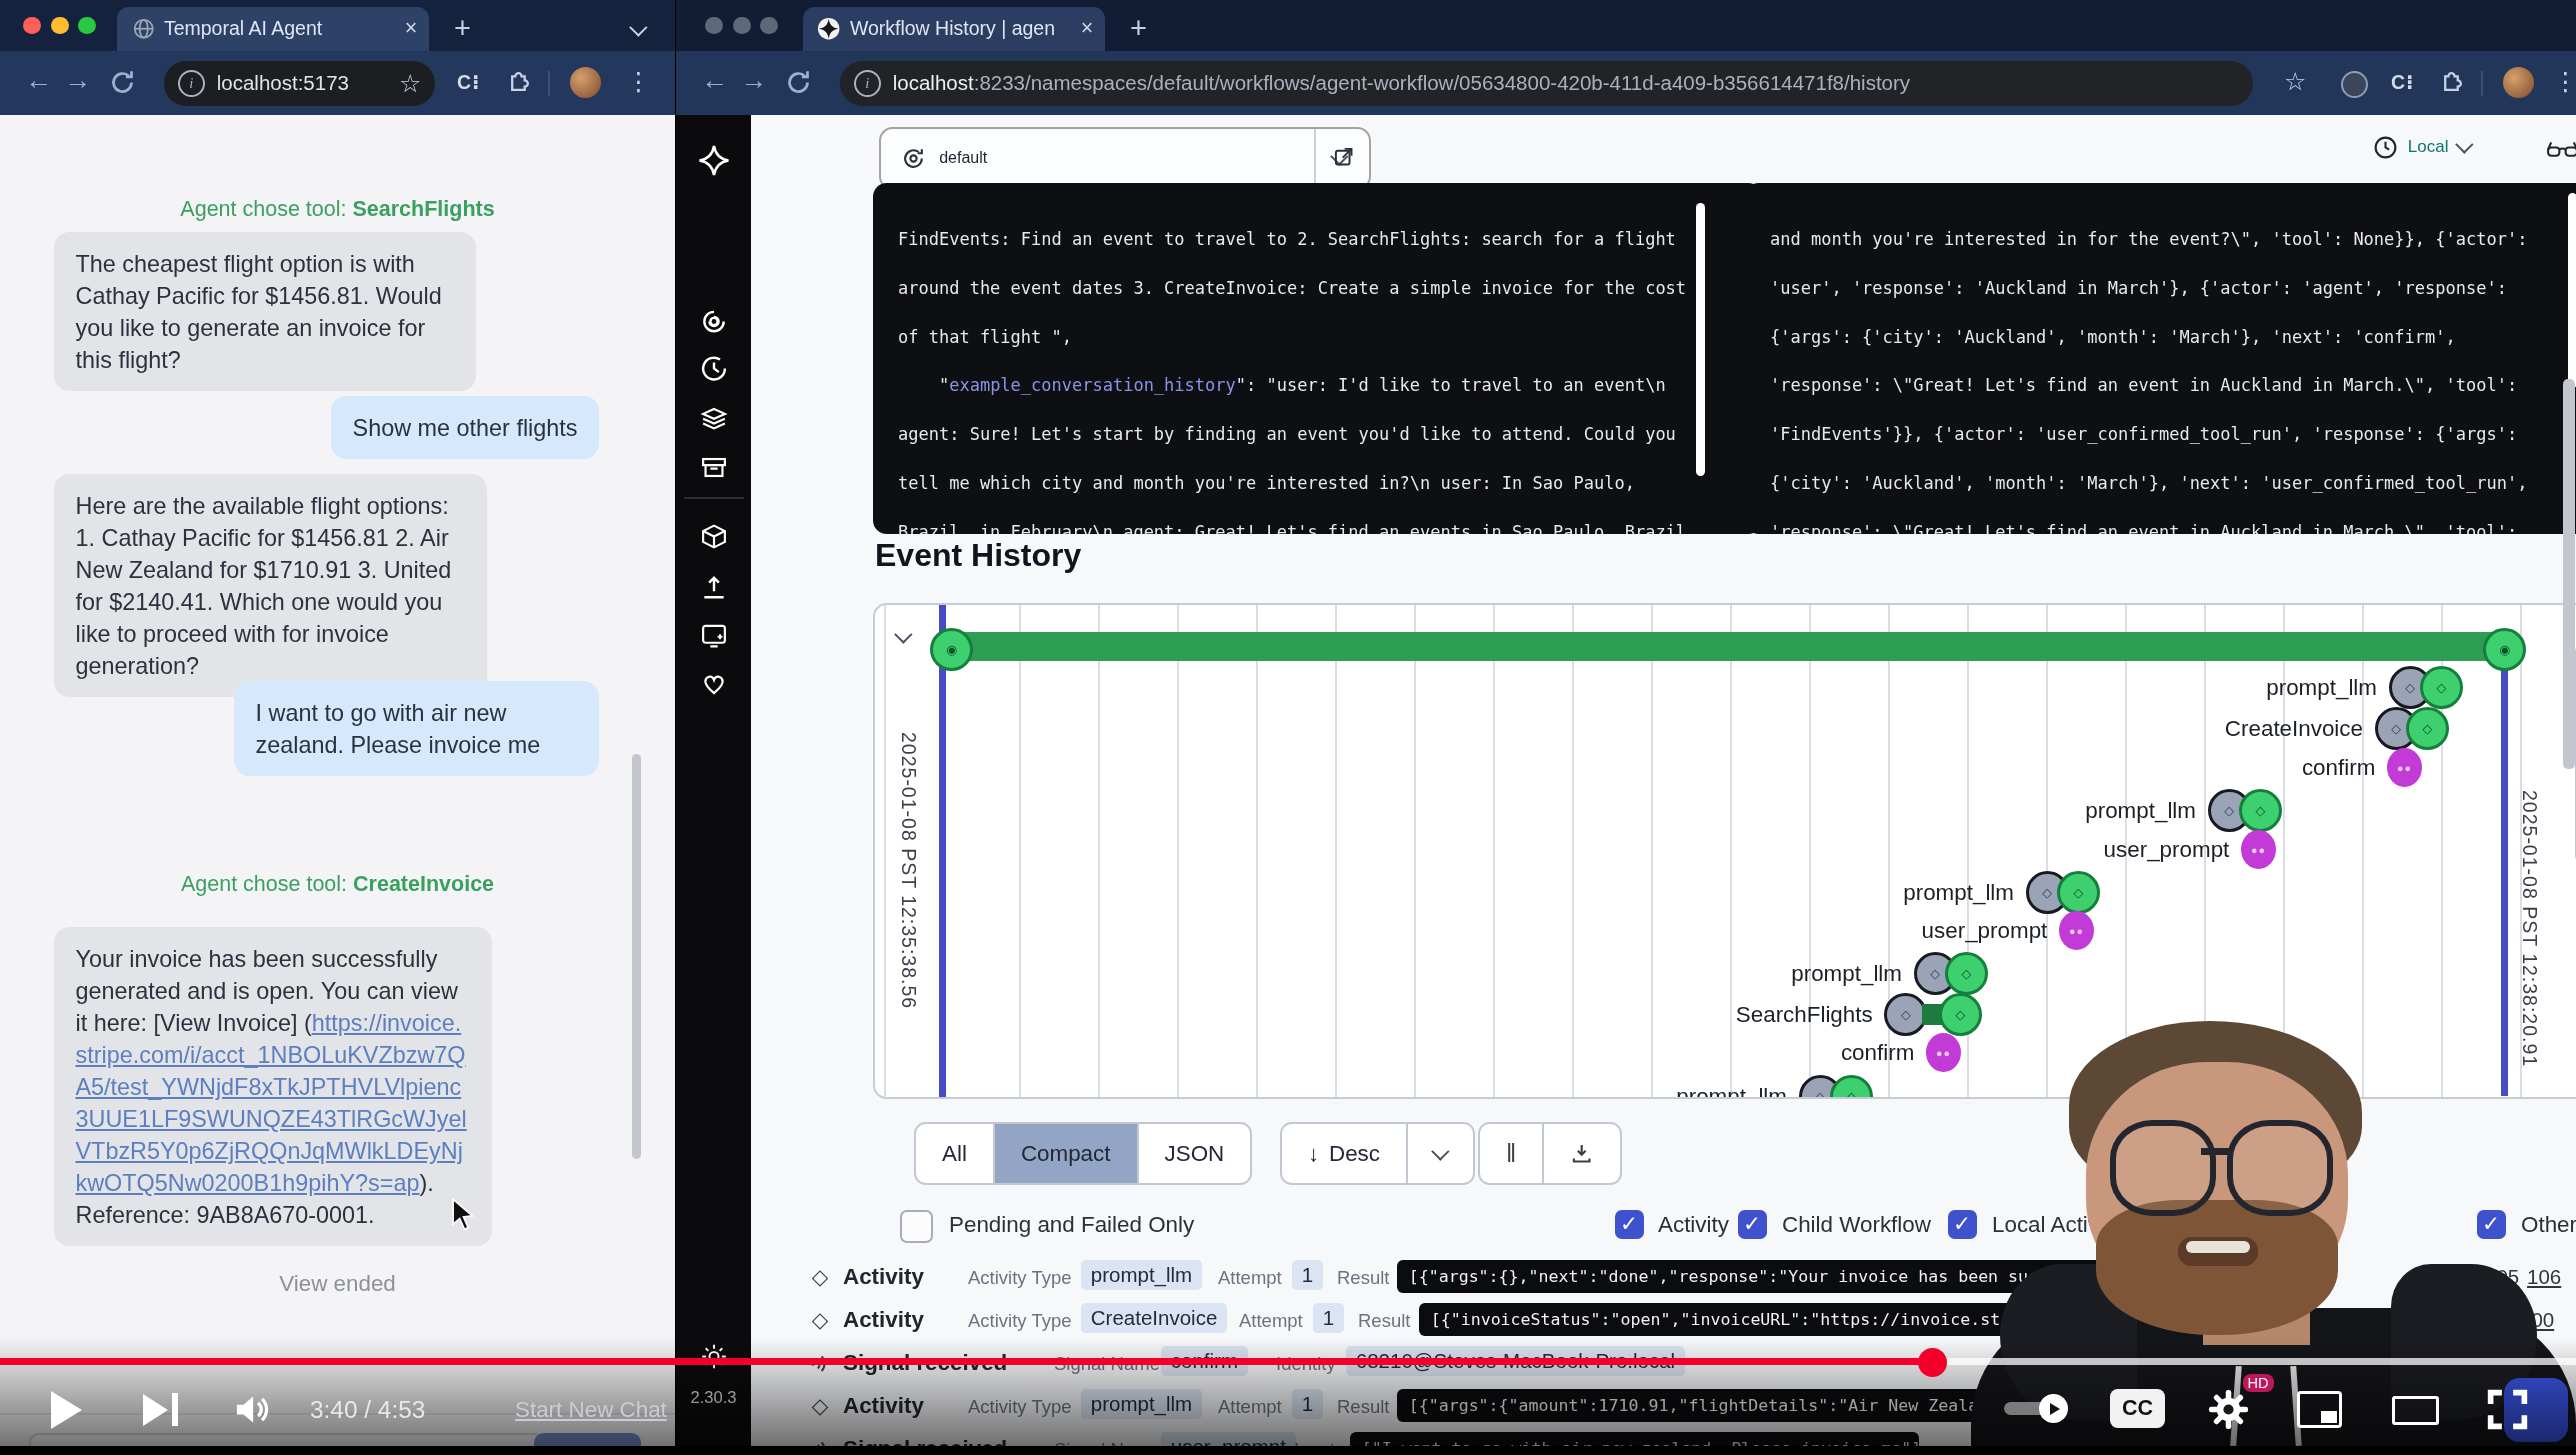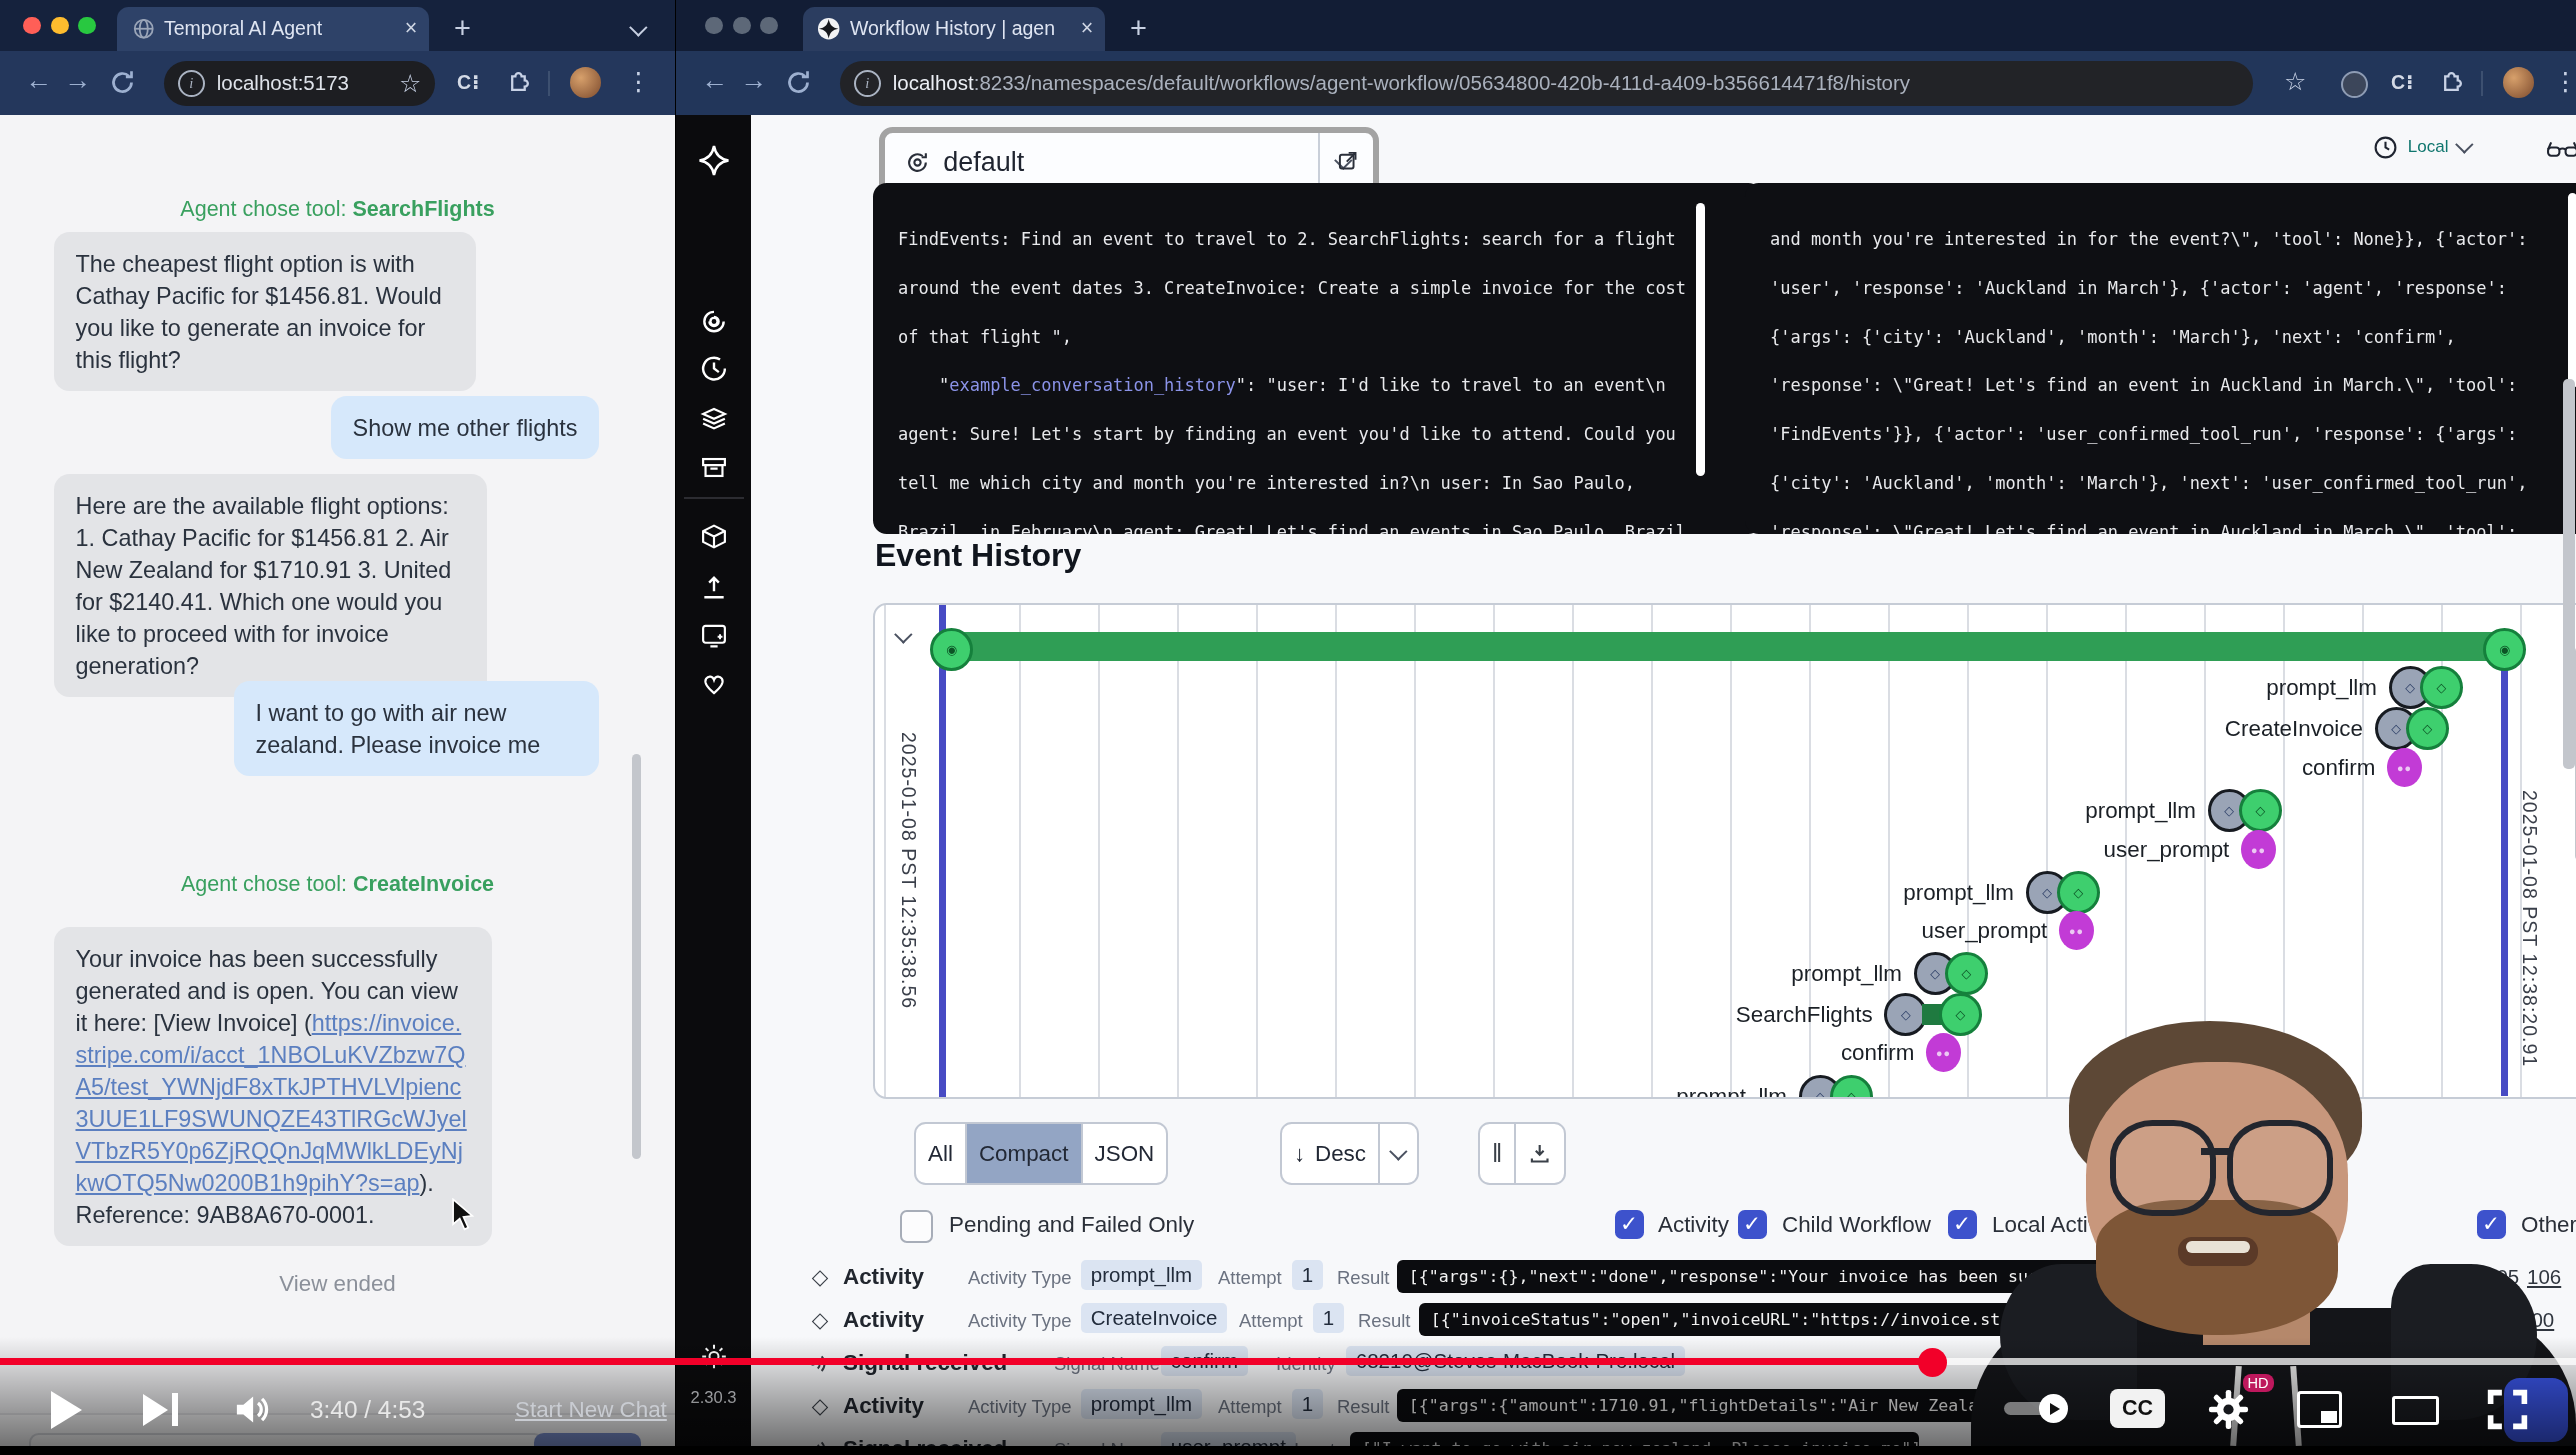--- a/index.html
+++ b/index.html
@@ -38,42 +38,42 @@
   .composer{position:absolute;left:0;right:0;top:1298px;height:148px;background:#fbfbfc;border-top:2px solid #e4e4e7;}
   .composer .inp{position:absolute;left:29px;top:17.6px;width:493px;height:60px;background:#fff;border:2px solid #d9dbe0;
        border-radius:9.8px;display:flex;align-items:center;padding-left:17.6px;font-size:23.4px;color:#b6bac2;}
   .composer .send{position:absolute;left:534px;top:17.6px;width:107px;height:64px;background:#7b90cf;border-radius:9.8px;
        color:#f2f4fa;font-size:23.4px;display:flex;align-items:center;justify-content:center;}
   .scrollv{position:absolute;border-radius:4.9px;background:#c3c6cc;}
   
   .tsidebar{position:absolute;left:0;top:115px;width:75px;bottom:0;background:#0b0b0d;}
   .sic{position:absolute;left:50%;transform:translateX(-50%);width:33px;height:33px;display:flex;align-items:center;justify-content:center;}
   .tmain{position:absolute;left:75px;top:115px;right:0;bottom:0;background:#f7f8fa;}
-  .nspill{position:absolute;display:flex;align-items:center;background:#fcfdff;border:6px solid #a3a3a3;border-radius:13.7px;color:#1f2430;font-size:27px;}
+  .nspill{position:absolute;display:flex;align-items:center;background:#fcfdff;border:2px solid #a3a3a3;border-radius:13.7px;color:#1f2430;font-size:16px;}
   .codepanel{position:absolute;background:#0e0f13;border-radius:13.7px;color:#e8e9ec;
        font-family:"DejaVu Sans Mono","Liberation Mono",monospace;font-size:17px;line-height:24.4px;
        padding:19.5px 25px;white-space:pre;overflow:hidden;}
   .codepanel .key{color:#8b93e8;}
   .ehtitle{position:absolute;font-size:32px;font-weight:bold;color:#10151d;}
   .tpanel{position:absolute;background:#fff;border:2px solid #c6ccd6;border-radius:13.7px;overflow:hidden;
        background-image:repeating-linear-gradient(to right,transparent 0 77px,#dadde3 77px 79px);
        background-position:67px 0;}
   .bluev{position:absolute;width:6.8px;background:#474bc4;}
   .greenbar{position:absolute;height:29px;background:#2f9e55;}
   .tnode-gray{width:37px;height:37px;border-radius:50%;background:#9aa4b6;border:3.9px solid #171b21;
        display:flex;align-items:center;justify-content:center;color:#2c3e66;font-size:12.7px;}
   .tnode-green{width:37px;height:37px;border-radius:50%;background:#3ecf6e;border:3.9px solid #15803c;
        display:flex;align-items:center;justify-content:center;color:#0c5426;font-size:12.7px;}
   .tnode-purple{width:35px;height:39px;border-radius:50%;background:#c23bd6;
        display:flex;align-items:center;justify-content:center;color:#ecc9f3;font-size:10.7px;letter-spacing:1px;}
   .trow{position:absolute;display:flex;align-items:center;}
   .trowlabel{font-size:22.4px;color:#1b2026;margin-right:11.7px;white-space:nowrap;}
   .rts{position:absolute;writing-mode:vertical-rl;font-size:19.5px;color:#3a3f4a;letter-spacing:1px;}
   .seg{position:absolute;display:flex;border:2px solid #c2c8d3;border-radius:11.7px;overflow:hidden;background:#fff;height:59px;}
-  .seg .cell{display:flex;align-items:center;justify-content:center;font-size:22.4px;color:#222835;padding:0 12px;border-left:2px solid #c2c8d3;}
+  .seg .cell{display:flex;align-items:center;justify-content:center;font-size:22.4px;color:#222835;padding:0 26px;border-left:2px solid #c2c8d3;}
   .seg .cell:first-child{border-left:none;}
   .seg .sel{background:#93a5c4;}
   .cb{position:absolute;width:29px;height:29px;border-radius:6.8px;}
   .cb.on{background:#3d52cc;}
   .cb.on:after{content:"\2713";color:#fff;font-size:21.5px;font-weight:bold;position:absolute;left:4.9px;top:1px;}
   .cb.off{background:#fcfcfd;border:2px solid #a7adb8;}
   .cblbl{position:absolute;font-size:22.4px;color:#2a2f38;white-space:nowrap;}
   .evrow{position:absolute;left:122px;width:1717px;height:41px;}
   .evrow .kind{position:absolute;font-size:22.4px;font-weight:bold;color:#21262e;top:6.8px;}
   .evrow .flbl{position:absolute;font-size:18.5px;color:#6b7280;top:9.8px;}

